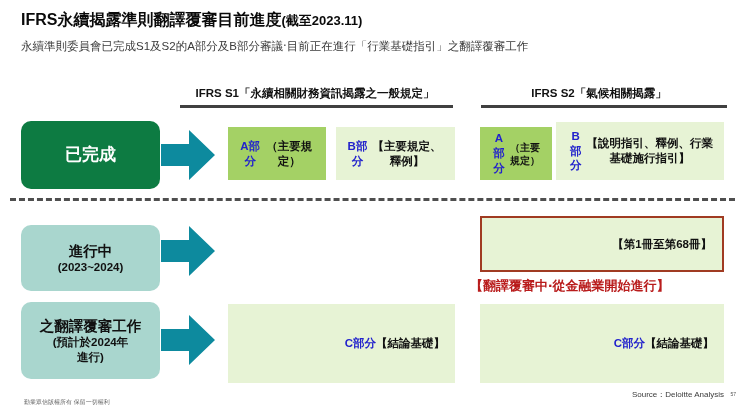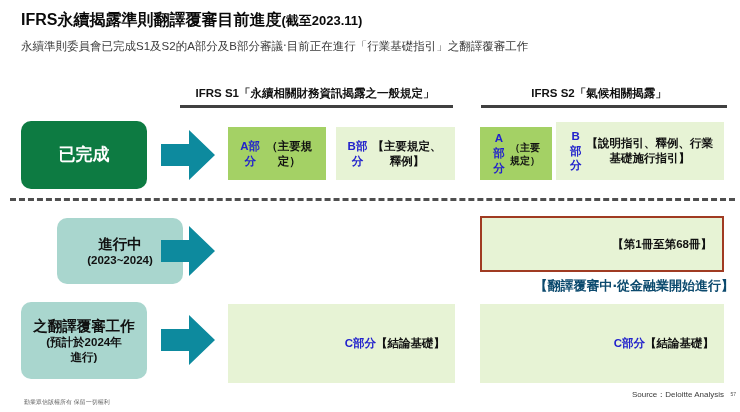--- a/index.html
+++ b/index.html
@@ -21,24 +21,24 @@
   .title .suffix{font-size:13px;font-weight:bold;}
   .subtitle{position:absolute;left:21px;top:39px;font-size:11.5px;color:#3a3a3a;white-space:nowrap;}
 
   .col-header{position:absolute;top:86px;text-align:center;font-size:11.5px;font-weight:bold;color:#111;white-space:nowrap;}
   .col-header.s1{left:165px;width:300px;}
   .col-header.s2{left:468px;width:262px;}
   .rule{position:absolute;height:3px;background:var(--line-dark);}
   .rule.s1{left:180px;top:105px;width:273px;}
   .rule.s2{left:481px;top:105px;width:246px;}
 
-  .stage{position:absolute;left:21px;width:126px;border-radius:10px;display:flex;flex-direction:column;align-items:center;justify-content:center;text-align:center;}
+  .stage{position:absolute;left:21px;width:139px;border-radius:10px;display:flex;flex-direction:column;align-items:center;justify-content:center;text-align:center;}
   .stage.completed{top:121px;height:68px;background:var(--dark-green);}
   .stage.completed .stage-label{color:#ffffff;font-size:17px;font-weight:bold;}
-  .stage.inprogress{top:218px;height:66px;background:var(--light-teal);margin-left:36px;}
+  .stage.inprogress{top:225px;height:66px;background:var(--light-teal);}
   .stage.future{top:302px;height:77px;background:var(--light-teal);}
   .stage-label{color:#111;font-size:14.5px;font-weight:bold;line-height:1.25;}
   .stage-sub{color:#111;font-size:11.5px;font-weight:bold;line-height:1.25;}
 
   .arrow{position:absolute;left:161px;width:54px;height:50px;}
   .arrow polygon{fill:var(--teal-arrow);}
   .arrow.a1{top:130px;}
   .arrow.a2{top:226px;}
   .arrow.a3{top:315px;}
 
@@ -49,21 +49,21 @@
   .pbox.s1b{left:336px;top:127px;width:119px;height:53px;}
   .pbox.s2a{left:480px;top:127px;width:72px;height:53px;background:var(--lime-green);}
   .pbox.s2a .pbox-desc{font-size:10px;}
   .pbox.s2b{left:556px;top:122px;width:168px;height:58px;}
   .pbox.ibg{left:480px;top:216px;width:244px;height:56px;border:2px solid var(--ibg-border);}
   .pbox.c1{left:228px;top:304px;width:227px;height:79px;}
   .pbox.c2{left:480px;top:304px;width:244px;height:79px;}
 
   .divider{position:absolute;left:10px;top:198px;width:725px;height:0;border-top:3px dashed #4f4f4f;}
 
-  .ibg-note{position:absolute;left:470px;top:277px;width:264px;text-align:right;font-size:13px;font-weight:bold;color:#0c4a6e;white-space:nowrap;}
+  .ibg-note{position:absolute;left:470px;top:277px;width:264px;text-align:left;font-size:13px;font-weight:bold;color:#b91c1c;white-space:nowrap;}
 
   .footer-copy{position:absolute;left:24px;top:398px;font-size:6px;color:#666;}
   .footer-source{position:absolute;right:16px;top:389px;font-size:8px;color:#3a3a3a;white-space:nowrap;}
   .footer-page{position:absolute;right:4px;top:391px;font-size:5px;color:#555;}
 </style>
 </head>
 <body>
 
 <div class="slide">
 

